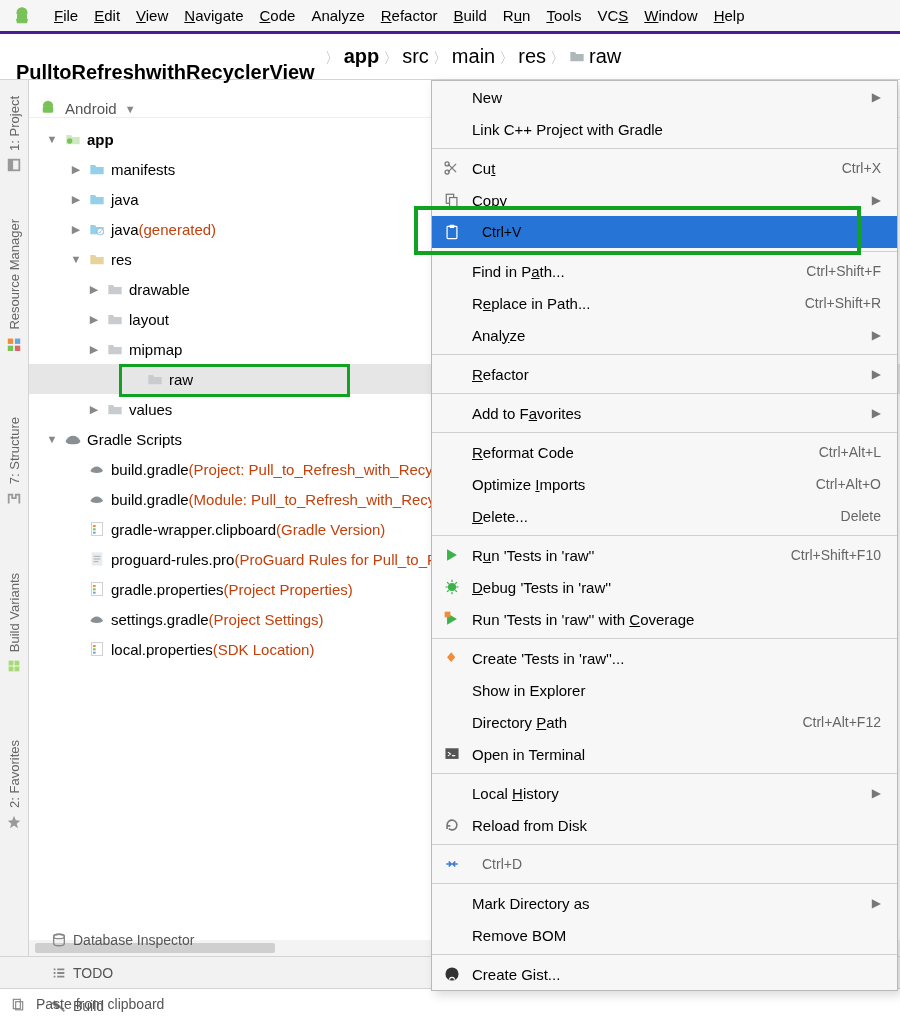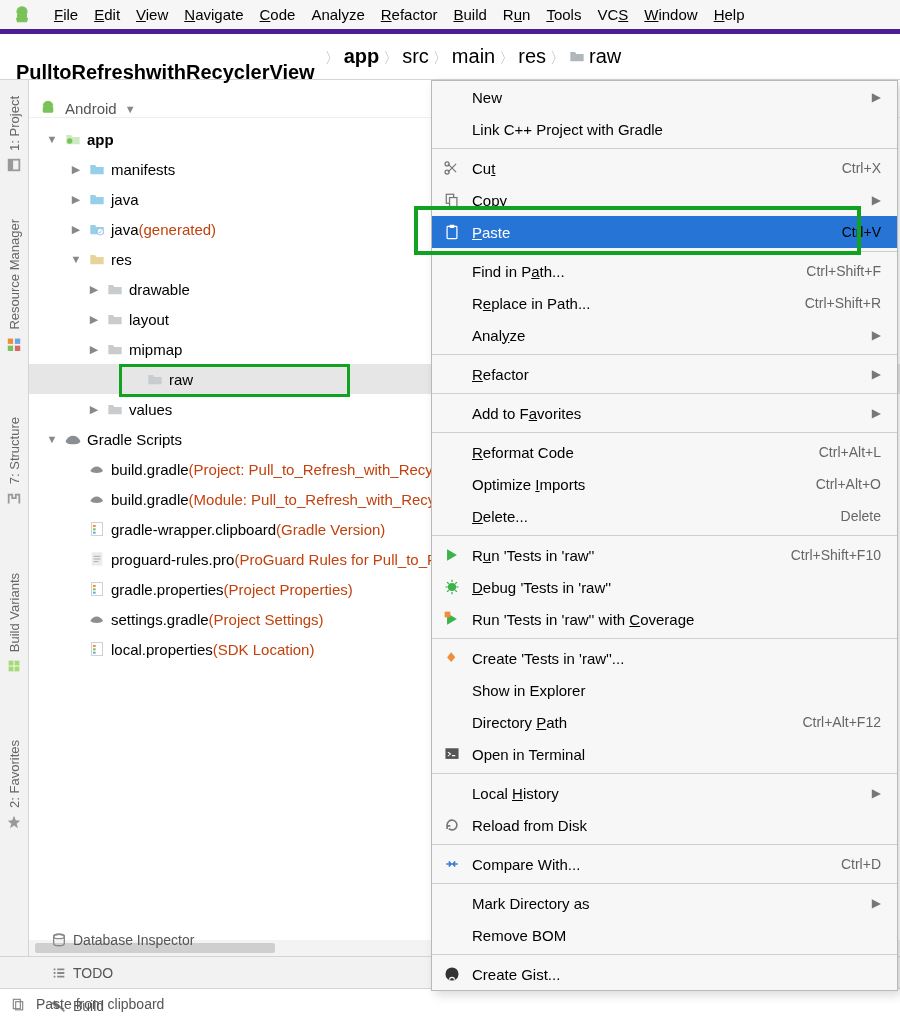--- a/index.html
+++ b/index.html
@@ -12,21 +12,21 @@
     background: #fff;
     overflow: hidden;
   }
   
   .menubar {
     height: 34px;
     display: flex; align-items: center;
     padding: 0 12px;
     gap: 4px;
     background: #f6f6f6;
-    border-bottom: 5px solid #4c1d95;
+    border-bottom: 3px solid #4c1d95;
   }
   .menubar .logo { width: 20px; height: 20px; margin-right: 10px; }
   .menubar .menu-item {
     padding: 2px 8px;
     cursor: default;
   }
   .menubar .menu-item span.ul { text-decoration: underline; }
   
   .subbar {
     height: 46px;
@@ -524,21 +524,20 @@
       <span class="cm-label"><span class="ul">C</span>opy</span>
       <span class="cm-arrow">▶</span>
     </div>
     <div class="cm-item active">
       <span class="cm-ico">
         <svg width="18" height="18" viewBox="0 0 22 22">
           <rect x="5" y="4" width="12" height="15" rx="1" fill="none" stroke="#fff" stroke-width="1.5"></rect>
           <rect x="8" y="2" width="6" height="4" rx="1" fill="#fff"></rect>
         </svg>
       </span>
-      <span class="cm-label"><span class="ul">P</span>aste</span>
       <span class="cm-shortcut">Ctrl+V</span>
       <div class="cm-green-box"></div>
     </div>
     <div class="cm-sep"></div>
     <div class="cm-item">
       <span class="cm-ico"></span>
       <span class="cm-label">Find in P<span class="ul">a</span>th...</span>
       <span class="cm-shortcut">Ctrl+Shift+F</span>
     </div>
     <div class="cm-item">
@@ -649,21 +648,20 @@
       </span>
       <span class="cm-label">Reload from Disk</span>
     </div>
     <div class="cm-sep"></div>
     <div class="cm-item">
       <span class="cm-ico">
         <svg width="18" height="18" viewBox="0 0 22 22">
           <path d="M4 11h6m-3-3l3 3-3 3M18 11h-6m3-3l-3 3 3 3" stroke="#3a7ad6" stroke-width="2" fill="none"></path>
         </svg>
       </span>
-      <span class="cm-label">Compare With...</span>
       <span class="cm-shortcut">Ctrl+D</span>
     </div>
     <div class="cm-sep"></div>
     <div class="cm-item">
       <span class="cm-ico"></span>
       <span class="cm-label">Mark Directory as</span>
       <span class="cm-arrow">▶</span>
     </div>
     <div class="cm-item">
       <span class="cm-ico"></span>

